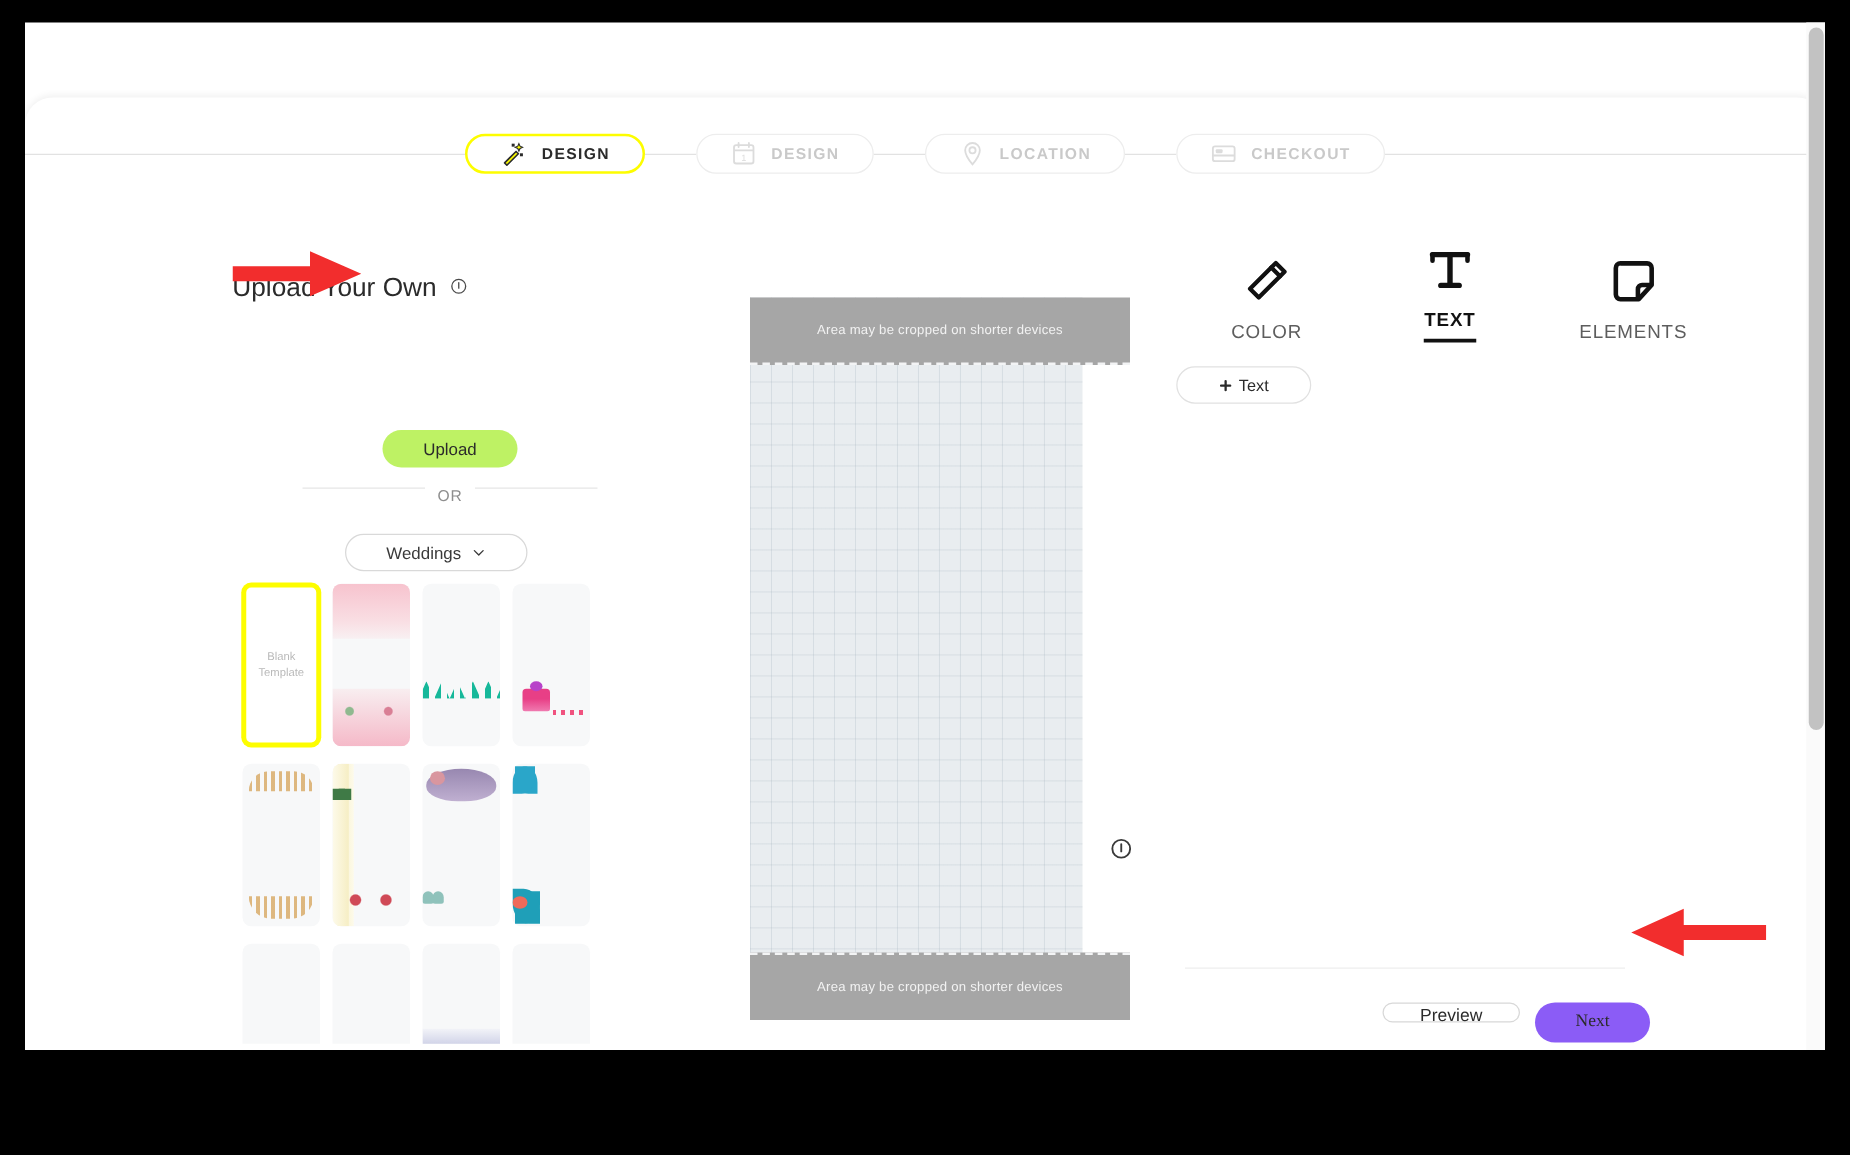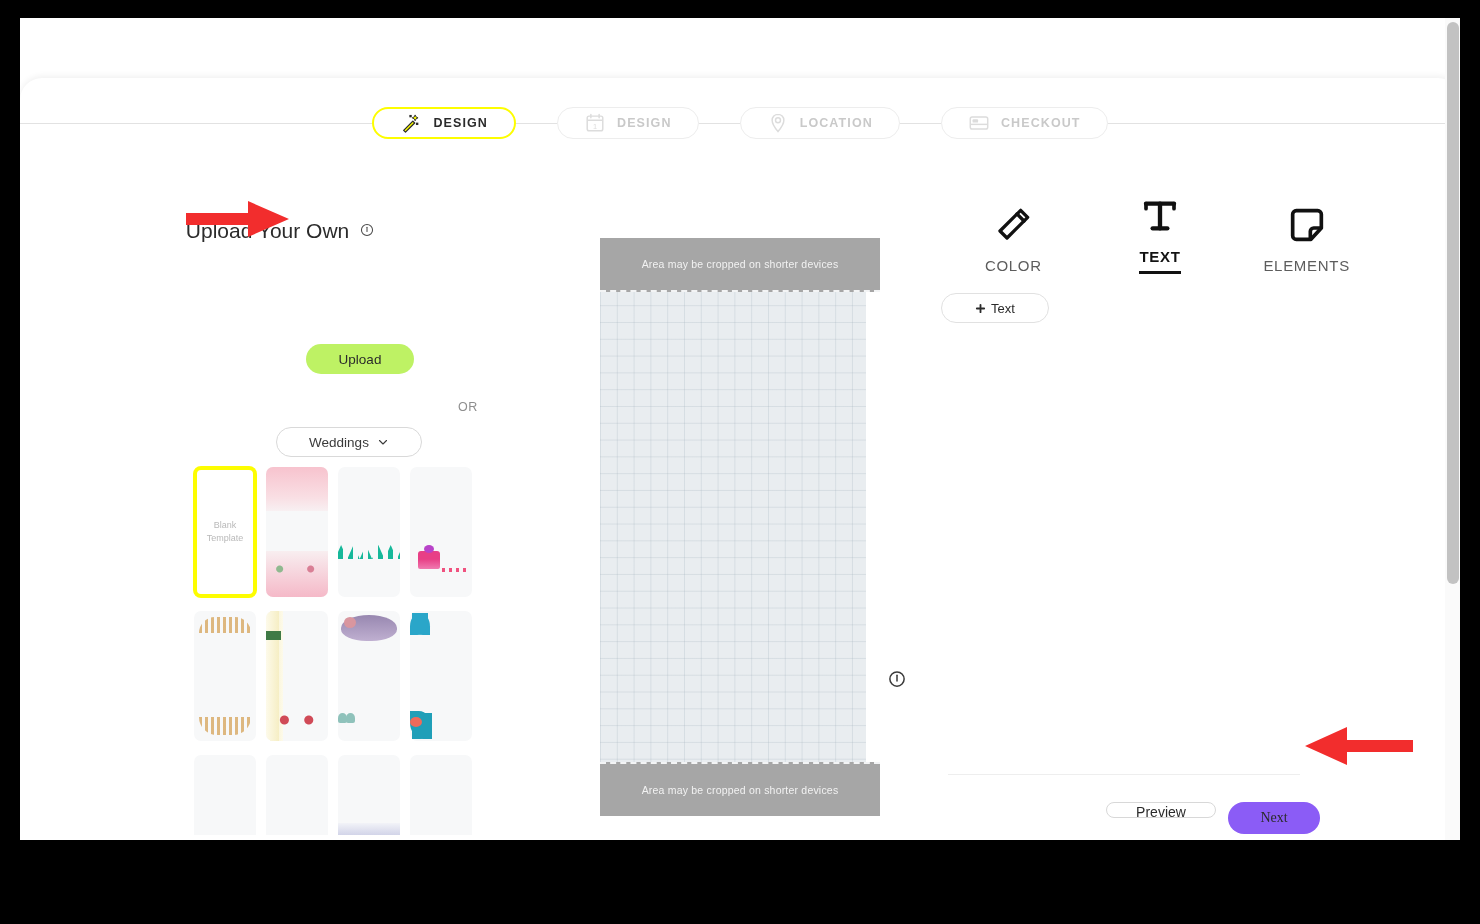--- a/index.html
+++ b/index.html
@@ -95,21 +95,21 @@
   }
   #upload-btn {
     position: absolute; left: 286px; top: 186px;
     width: 108px; height: 30px;
     background: #bef264; border: none; border-radius: 16px;
     font-family: "Liberation Sans", sans-serif;
     font-size: 13.5px; color: #2b2b2b; cursor: pointer;
   }
   #or-row {
     position: absolute; left: 222px; top: 232px; width: 236px;
-    display: flex; align-items: flex-end; gap: 10px; flex-direction: column;
+    display: flex; align-items: flex-start; gap: 10px;
   }
   #or-row .rule { flex: 1; height: 1px; background: #e6e6e6; }
   #or-row .or-label { font-size: 12.5px; color: #8e8e8e; letter-spacing: .6px; }
   #category-select {
     position: absolute; left: 256px; top: 269px;
     width: 146px; height: 30px;
     border: 1.3px solid #d9d9d9; border-radius: 16px; background: #fff;
     display: flex; align-items: center; justify-content: center; gap: 8px;
     font-size: 13.5px; color: #3a3a3a; cursor: pointer;
   }
@@ -151,21 +151,21 @@
     width: 266px; height: 578px;
   }
   #canvas {
     position: absolute; inset: 0;
     background:
       linear-gradient(to right, rgba(170,185,195,.30) 1px, transparent 1px) 0 0 / 16.8px 16.8px,
       linear-gradient(to bottom, rgba(170,185,195,.30) 1px, transparent 1px) 0 0 / 16.8px 16.8px,
       #e9edf0;
   }
   .crop-band {
-    position: absolute; left: 0; width: 280px; height: 54px;
+    position: absolute; left: 0; width: 304px; height: 54px;
     background: #a6a6a6;
     display: flex; align-items: center; justify-content: center;
     font-size: 10.5px; color: #f2f2f2; letter-spacing: .2px;
     z-index: 2;
   }
   .crop-band.top { top: 0; border-bottom: 2.5px dashed #f3f4f5; }
   .crop-band.bottom { bottom: 0; border-top: 2.5px dashed #f3f4f5; }
   #canvas-info-icon {
     position: absolute; left: 348px; top: 512px;
     cursor: pointer;

